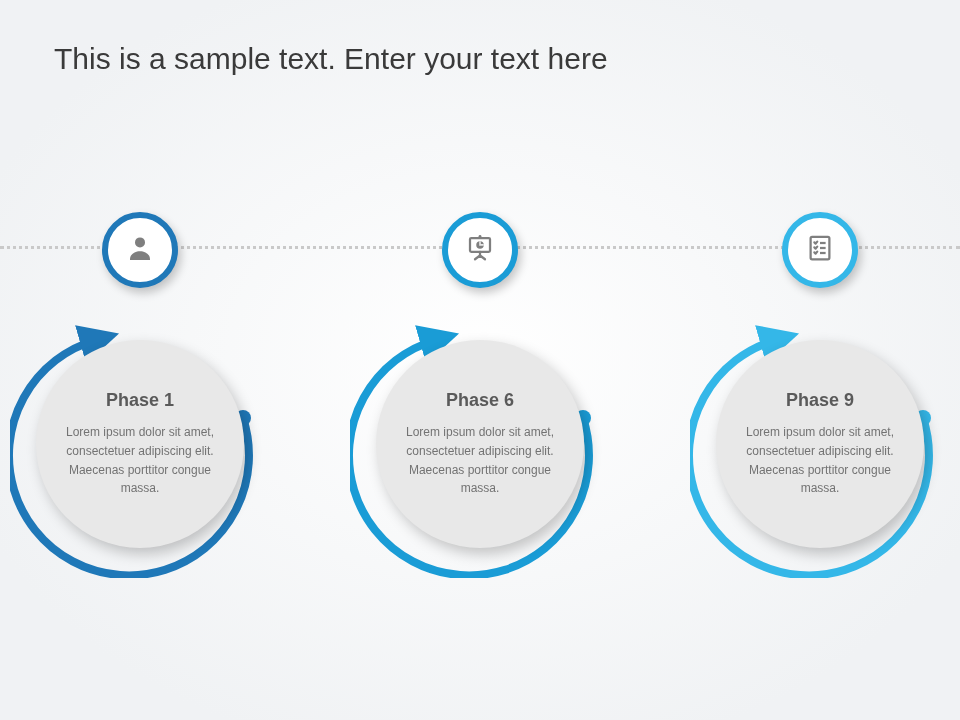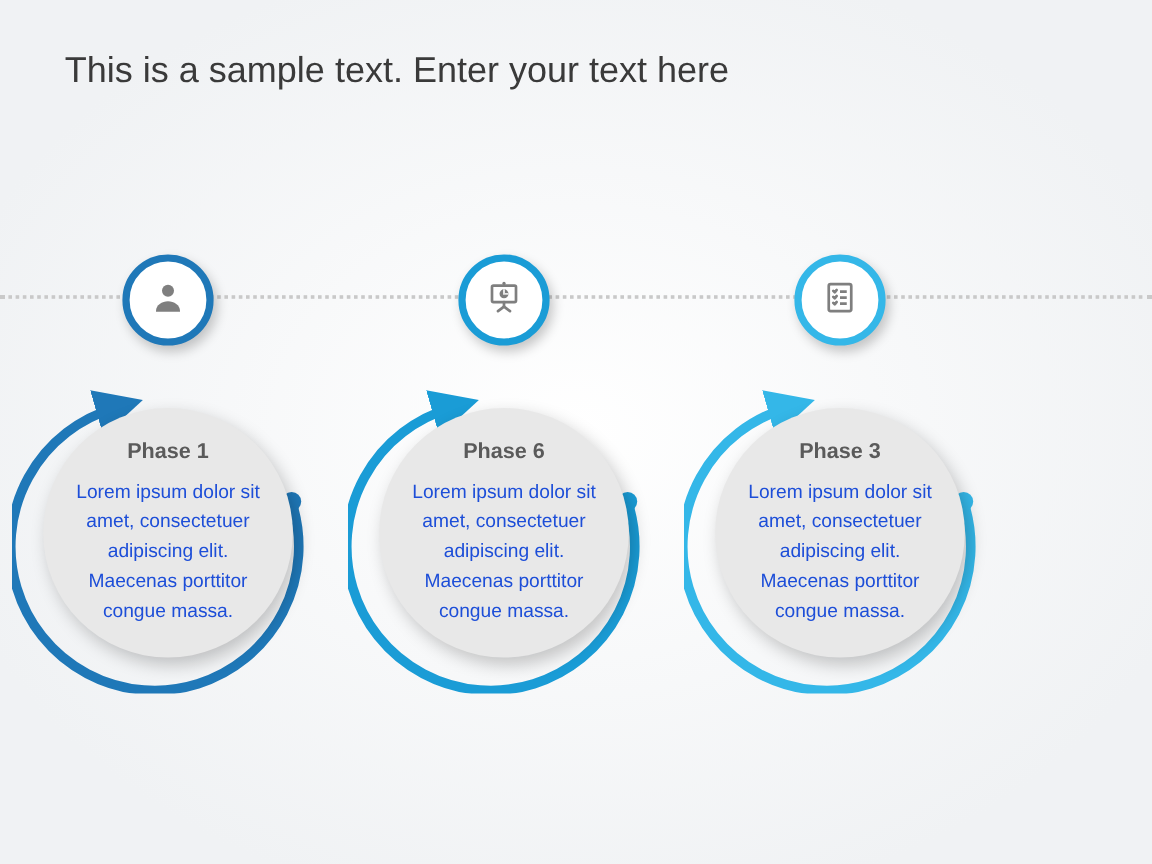--- a/index.html
+++ b/index.html
@@ -26,21 +26,21 @@
     width: 960px;
     height: 0;
     border-top: 3px dotted #c9c9c9;
   }
   .phases {
     position: absolute;
     top: 200px;
     left: 0;
     width: 960px;
     display: flex;
-    justify-content: flex-start;
+    justify-content: space-between;
   }
   .phase {
     position: relative;
     width: 280px;
     height: 430px;
   }
   .icon-ring {
     position: absolute;
     top: 12px;
     left: 50%;
@@ -81,23 +81,23 @@
     padding: 26px;
     text-align: center;
   }
   .phase-title {
     font-size: 18px;
     font-weight: 600;
     color: #5a5a5a;
     margin-bottom: 12px;
   }
   .phase-body {
-    font-size: 16px;
+    font-size: 12px;
     line-height: 1.55;
-    color: #1d4ed8;
+    color: #737373;
   }
 </style>
 </head>
 <body>
 
 <div class="title">This is a sample text. Enter your text here</div>
 
 <div class="dotted-line"></div>
 
 <div class="phases">
@@ -177,18 +177,18 @@
         <defs>
           <marker id="arrow3" viewBox="0 0 10 10" refX="4" refY="5" markerWidth="5" markerHeight="5" orient="auto-start-reverse">
             <path d="M0 0 L10 5 L0 10 z" fill="#34b7e8"></path>
           </marker>
         </defs>
         <path d="M 233 100 A 120 120 0 1 1 86 22" fill="none" stroke-width="8" stroke-linecap="round" marker-end="url(#arrow3)" stroke="#34b7e8"></path>
         <circle cx="233" cy="100" r="8" fill="#34b7e8"></circle>
       </svg>
     </div>
     <div class="disc">
-      <div class="phase-title">Phase 3</div>
+      <div class="phase-title">Phase 9</div>
       <div class="phase-body">Lorem ipsum dolor sit amet, consectetuer adipiscing elit. Maecenas porttitor congue massa.</div>
     </div>
   </div>
 
 </div>
 
 </body></html>

